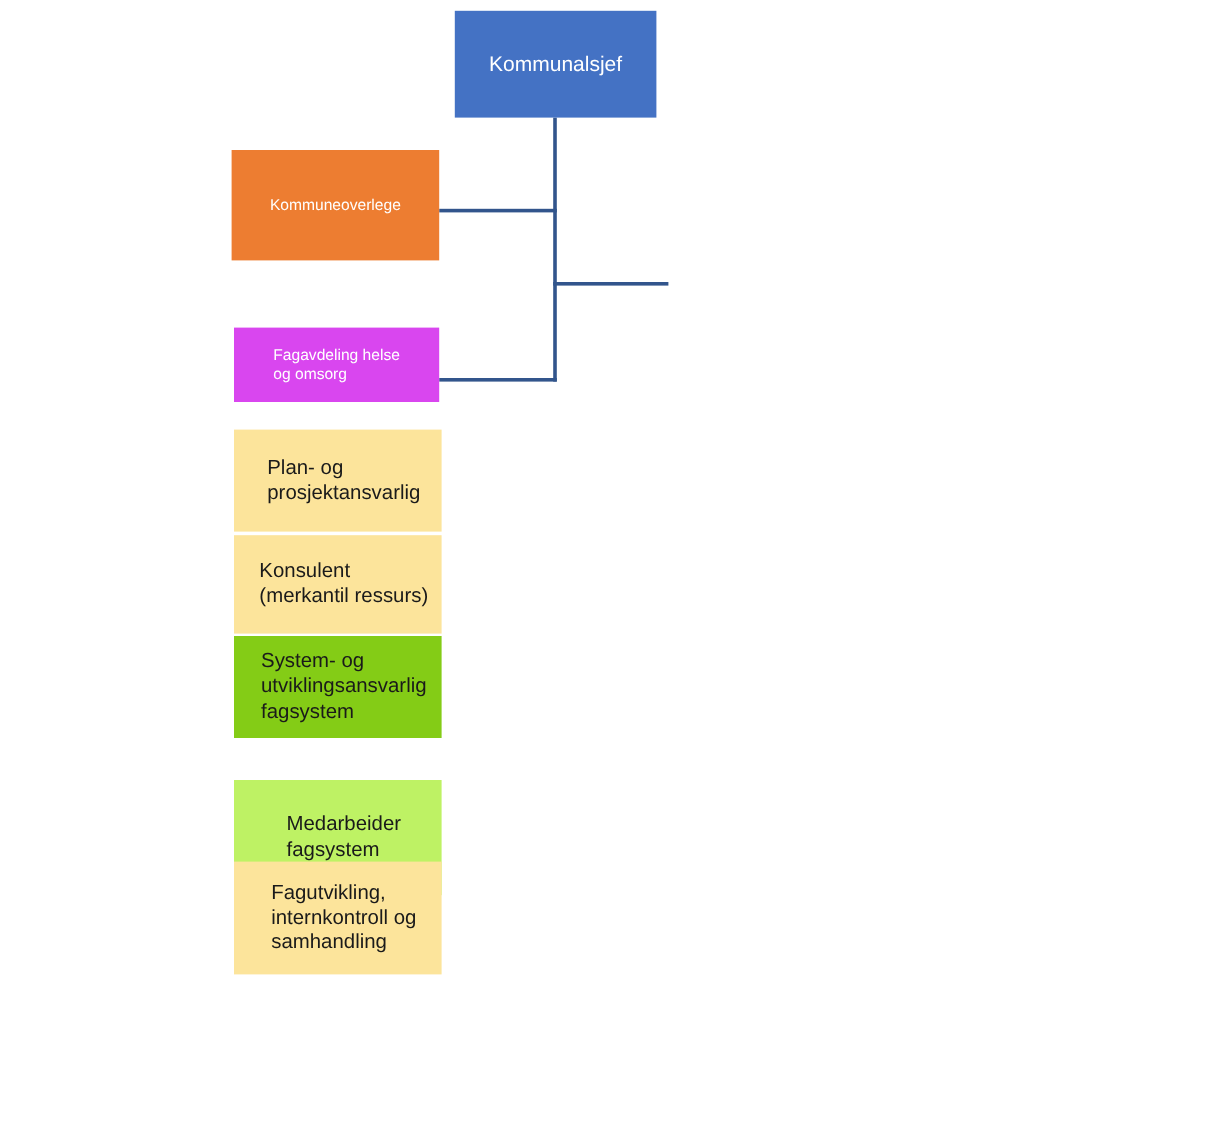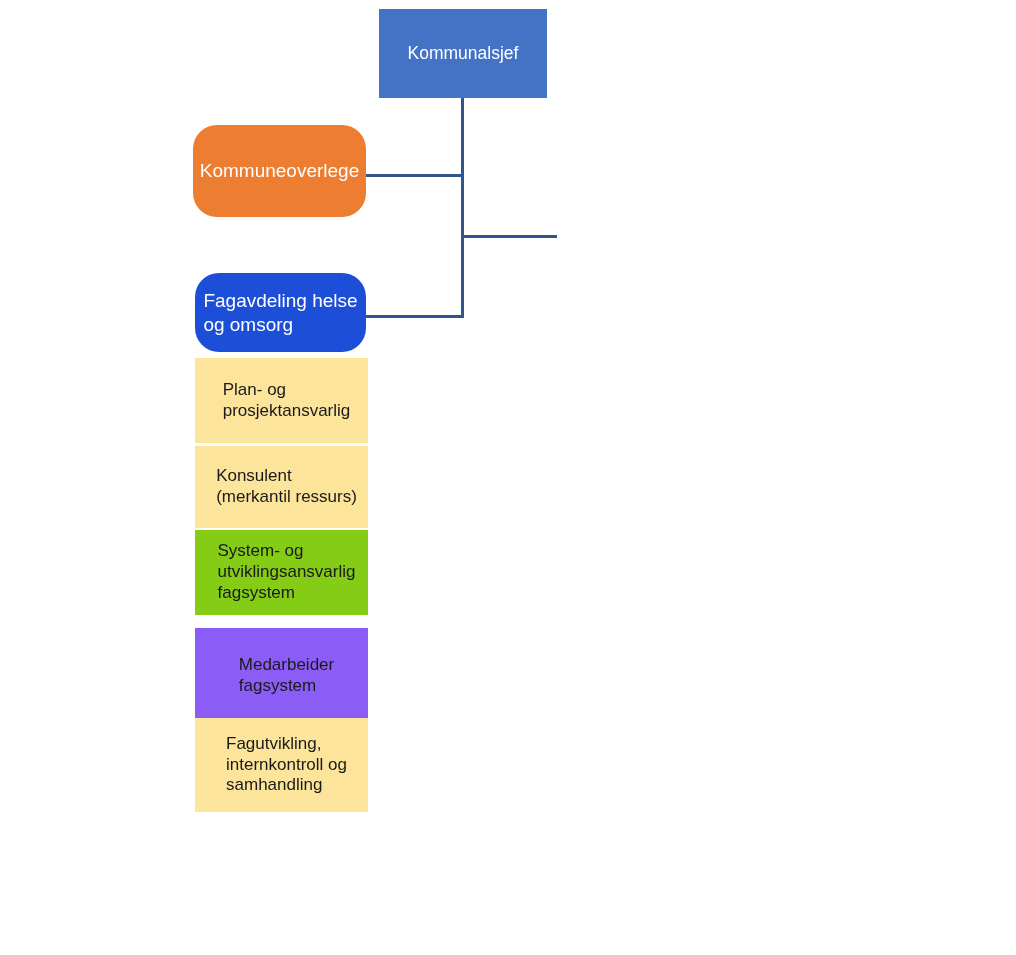--- a/index.html
+++ b/index.html
@@ -34,22 +34,21 @@
     white-space: pre-line;
   }
   .node.level-root {
     background: #4472c4;
     color: #ffffff;
     font-size: 17.5px;
   }
   .node.level-dept {
     background: #ed7d31;
     color: #ffffff;
-    font-size: 19px;
-    border-radius: 24px;
+    font-size: 13px;
   }
   .node.level-unit {
     background: #70ad47;
     color: #ffffff;
     font-size: 17.5px;
   }
   .node.level-role {
     background: #fce49b;
     color: #1a1a1a;
     font-size: 17px;
@@ -67,38 +66,38 @@
     <div class="connector" style="left: 461px; top: 98px; width: 3px; height: 220px; background: rgb(50, 85, 140);"></div>
     <div class="connector" style="left: 366px; top: 174px; width: 98px; height: 3px; background: rgb(50, 85, 140);"></div>
     <div class="connector" style="left: 461px; top: 235px; width: 96px; height: 3px; background: rgb(50, 85, 140);"></div>
     <div class="connector" style="left: 366px; top: 315px; width: 98px; height: 3px; background: rgb(50, 85, 140);"></div>
     <div class="node level-root" style="left: 379px; top: 9px; width: 168px; height: 89px; background: rgb(68, 114, 196); color: rgb(255, 255, 255);">
       <span class="node-label">Kommunalsjef</span>
     </div>
     <div class="node level-dept" style="left: 193px; top: 125px; width: 173px; height: 92px; background: rgb(237, 125, 49); color: rgb(255, 255, 255);">
       <span class="node-label">Kommuneoverlege</span>
     </div>
-    <div class="node level-dept" style="left: 195px; top: 273px; width: 171px; height: 79px; background: #1d4ed8; color: rgb(255, 255, 255);">
+    <div class="node level-dept" style="left: 195px; top: 273px; width: 171px; height: 62px; background: #d946ef; color: rgb(255, 255, 255);">
       <span class="node-label">Fagavdeling helse
 og omsorg</span>
     </div>
     <div class="node level-role" style="left: 195px; top: 358px; width: 173px; height: 85px; background: rgb(252, 228, 155); color: rgb(26, 26, 26);">
       <span class="node-label">Plan- og
 prosjektansvarlig</span>
     </div>
     <div class="node level-role" style="left: 195px; top: 446px; width: 173px; height: 82px; background: rgb(252, 228, 155); color: rgb(26, 26, 26);">
       <span class="node-label">Konsulent
 (merkantil ressurs)</span>
     </div>
     <div class="node level-role" style="left: 195px; top: 530px; width: 173px; height: 85px; background: #84cc16; color: rgb(26, 26, 26);">
       <span class="node-label">System- og
 utviklingsansvarlig
 fagsystem</span>
     </div>
-    <div class="node level-role" style="left: 195px; top: 628px; width: 173px; height: 96px; background: #8b5cf6; color: rgb(26, 26, 26);">
+    <div class="node level-role" style="left: 195px; top: 650px; width: 173px; height: 96px; background: #bef264; color: rgb(26, 26, 26);">
       <span class="node-label">Medarbeider
 fagsystem</span>
     </div>
     <div class="node level-role" style="left: 195px; top: 702px; width: 173px; height: 94px; background: rgb(252, 228, 155); color: rgb(26, 26, 26); margin-top: 16px;">
       <span class="node-label">Fagutvikling,
 internkontroll og
 samhandling</span>
     </div>
   </div>
 

